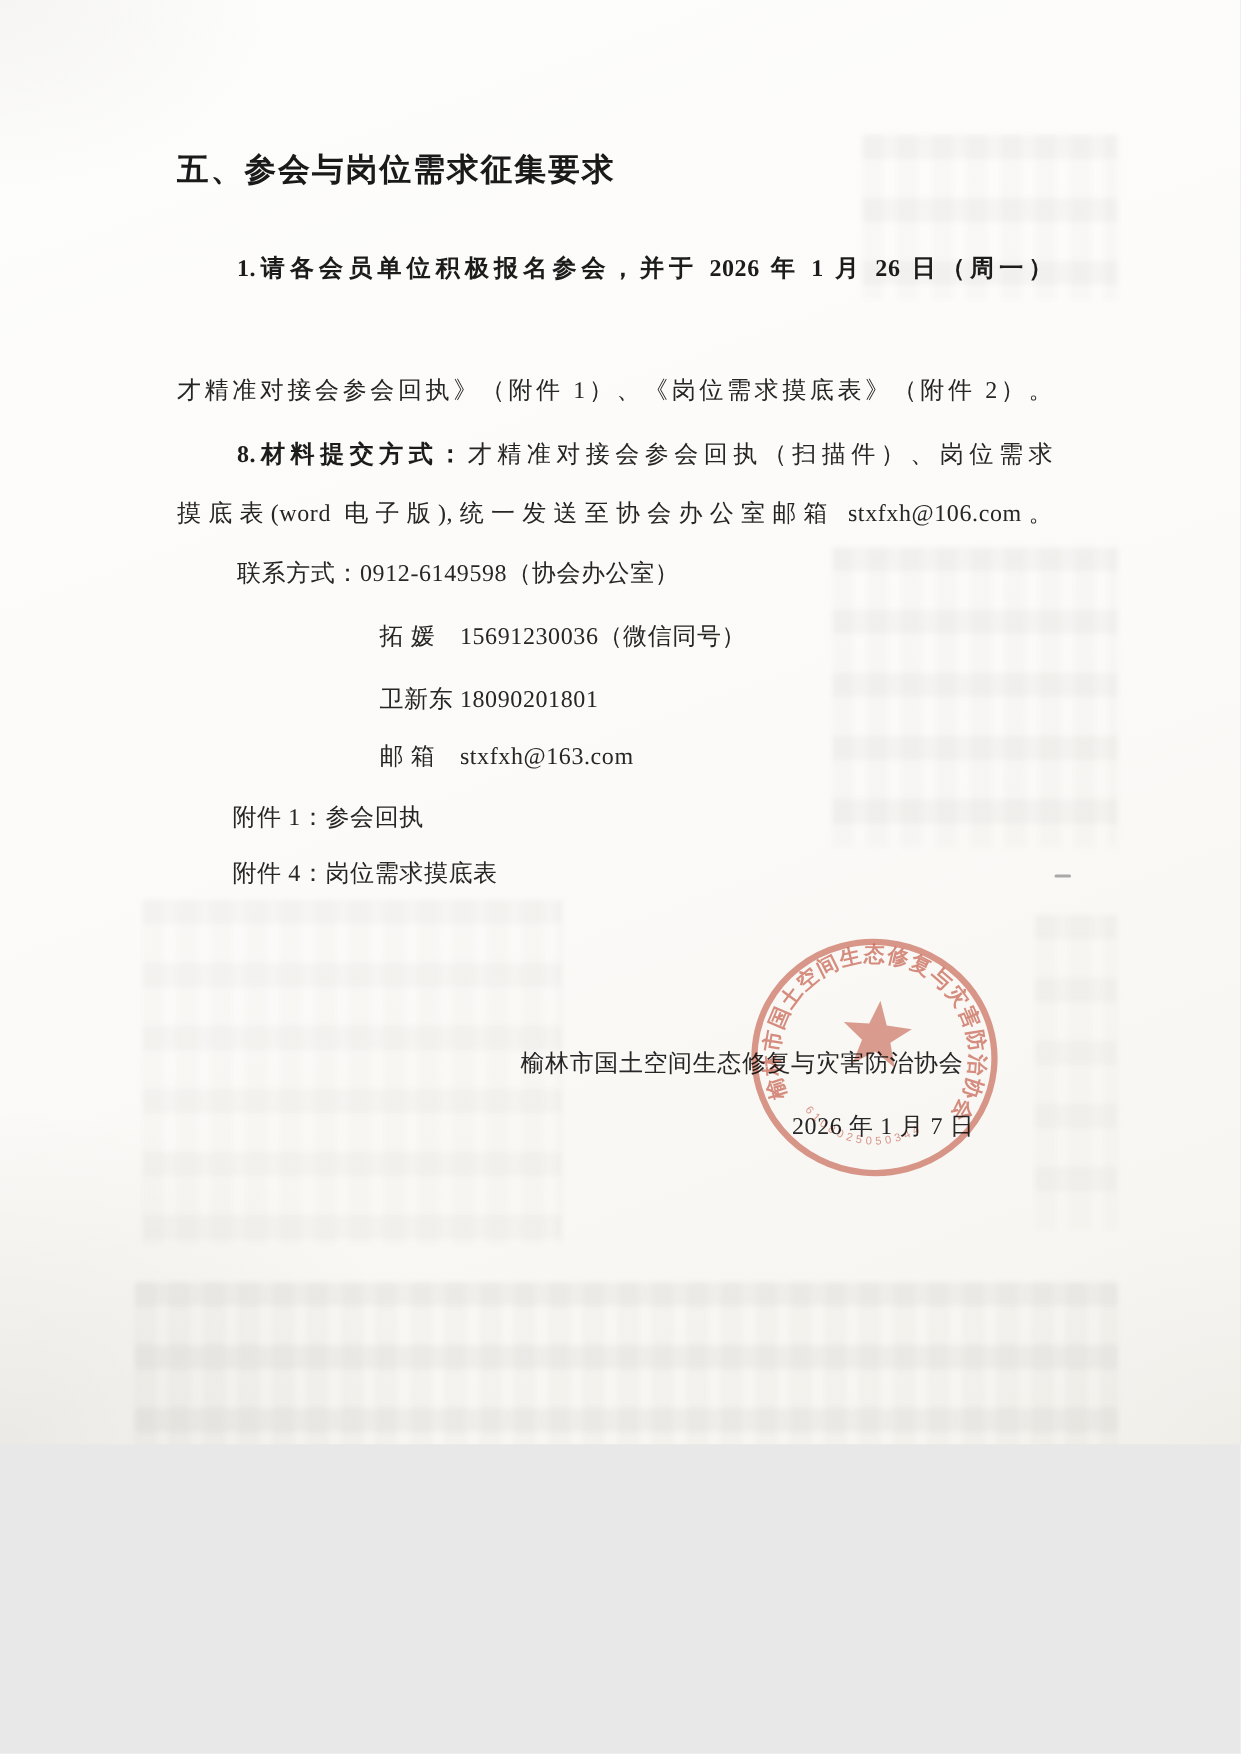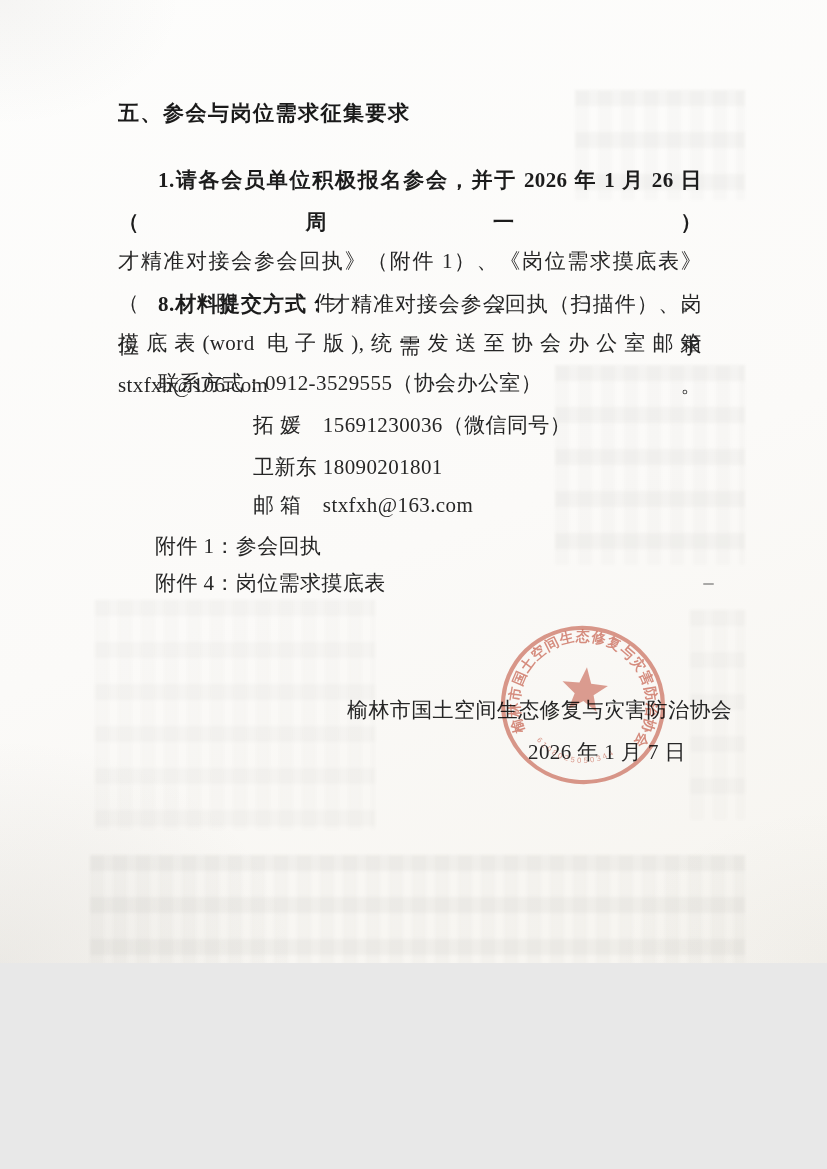--- a/index.html
+++ b/index.html
@@ -11,21 +11,21 @@
     font-family:"Liberation Serif","DejaVu Serif",serif;
     color:#262626;
     background:
       radial-gradient(420px 320px at 0% 100%, rgba(120,112,100,.10), rgba(120,112,100,0) 70%),
       radial-gradient(260px 180px at 0% 0%, rgba(120,112,100,.06), rgba(120,112,100,0) 70%),
       radial-gradient(300px 220px at 100% 100%, rgba(120,112,100,.05), rgba(120,112,100,0) 70%),
       linear-gradient(160deg,#fdfdfc 0%,#fbfaf8 55%,#f6f4ef 100%);
   }
   .ln{
     position:absolute;left:118px;width:584px;height:42px;
-    line-height:42px;font-size:21px;letter-spacing:.4px;white-space:pre;
+    line-height:42px;font-size:16px;letter-spacing:.4px;white-space:pre;
   }
   .just{text-align:justify;text-align-last:justify;white-space:normal;}
   .bold{font-weight:700;color:#1c1c1c;}
   .heading{font-size:21px;font-weight:700;color:#1a1a1a;letter-spacing:1.5px;}
   .ind2{text-indent:40px;}
   .ind-contact{padding-left:135px;}
   .ind-att{padding-left:37px;}
   .sig{left:347px;width:auto;}
   .date{left:528px;width:auto;}
   
@@ -68,21 +68,21 @@
 
   <div class="ln bold ind2 just" style="top:159px">1.请各会员单位积极报名参会，并于 2026 年 1 月 26 日（周一）</div>
 
 
   <div class="ln just" style="top:240px">才精准对接会参会回执》（附件 1）、《岗位需求摸底表》（附件 2）。</div>
 
   <div class="ln ind2 just" style="top:283px"><span class="bold">8.材料提交方式：</span><span>才精准对接会参会回执（扫描件）、岗位需求</span></div>
 
   <div class="ln just" style="top:322px">摸底表(word 电子版),统一发送至协会办公室邮箱 stxfxh@106.com。</div>
 
-  <div class="ln ind2" style="top:362px">联系方式：0912-3529555（协会办公室）</div>
+  <div class="ln ind2" style="top:362px">联系方式：0912-6149598（协会办公室）</div>
 
   <div class="ln ind-contact" style="top:404px">拓 媛　15691230036（微信同号）</div>
 
   <div class="ln ind-contact" style="top:446px">卫新东 18090201801</div>
 
   <div class="ln ind-contact" style="top:484px">邮 箱　stxfxh@163.com</div>
 
   <div class="ln ind-att" style="top:525px">附件 1：参会回执</div>
 
   <div class="ln ind-att" style="top:562px">附件 4：岗位需求摸底表</div>

